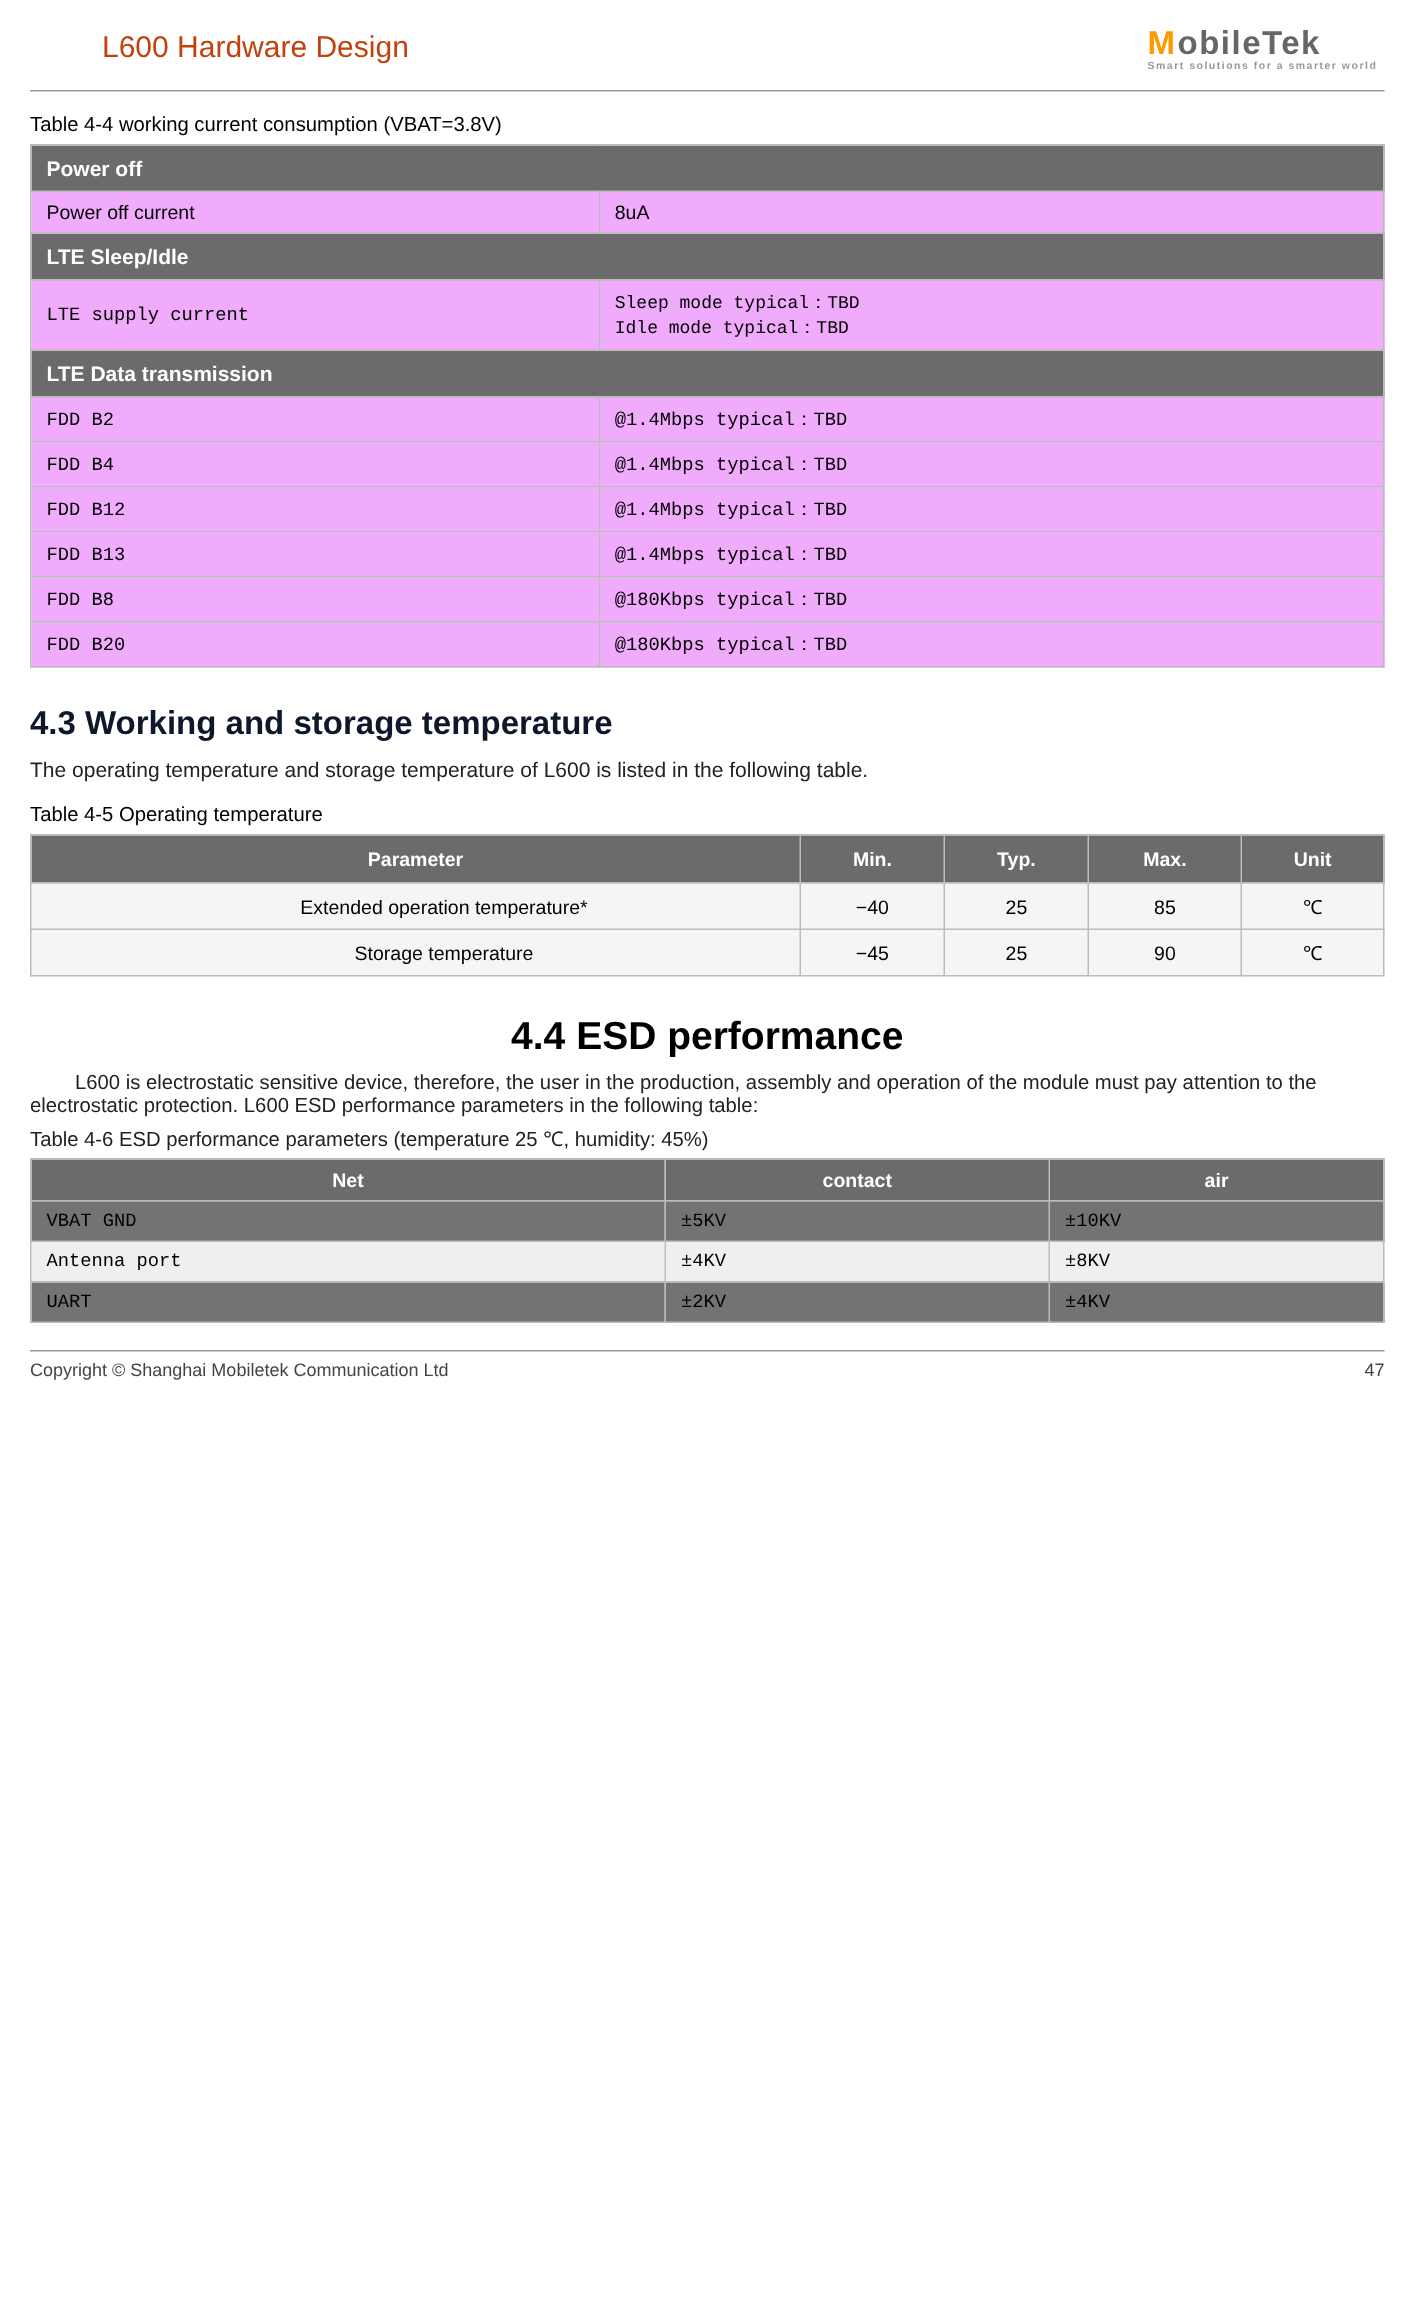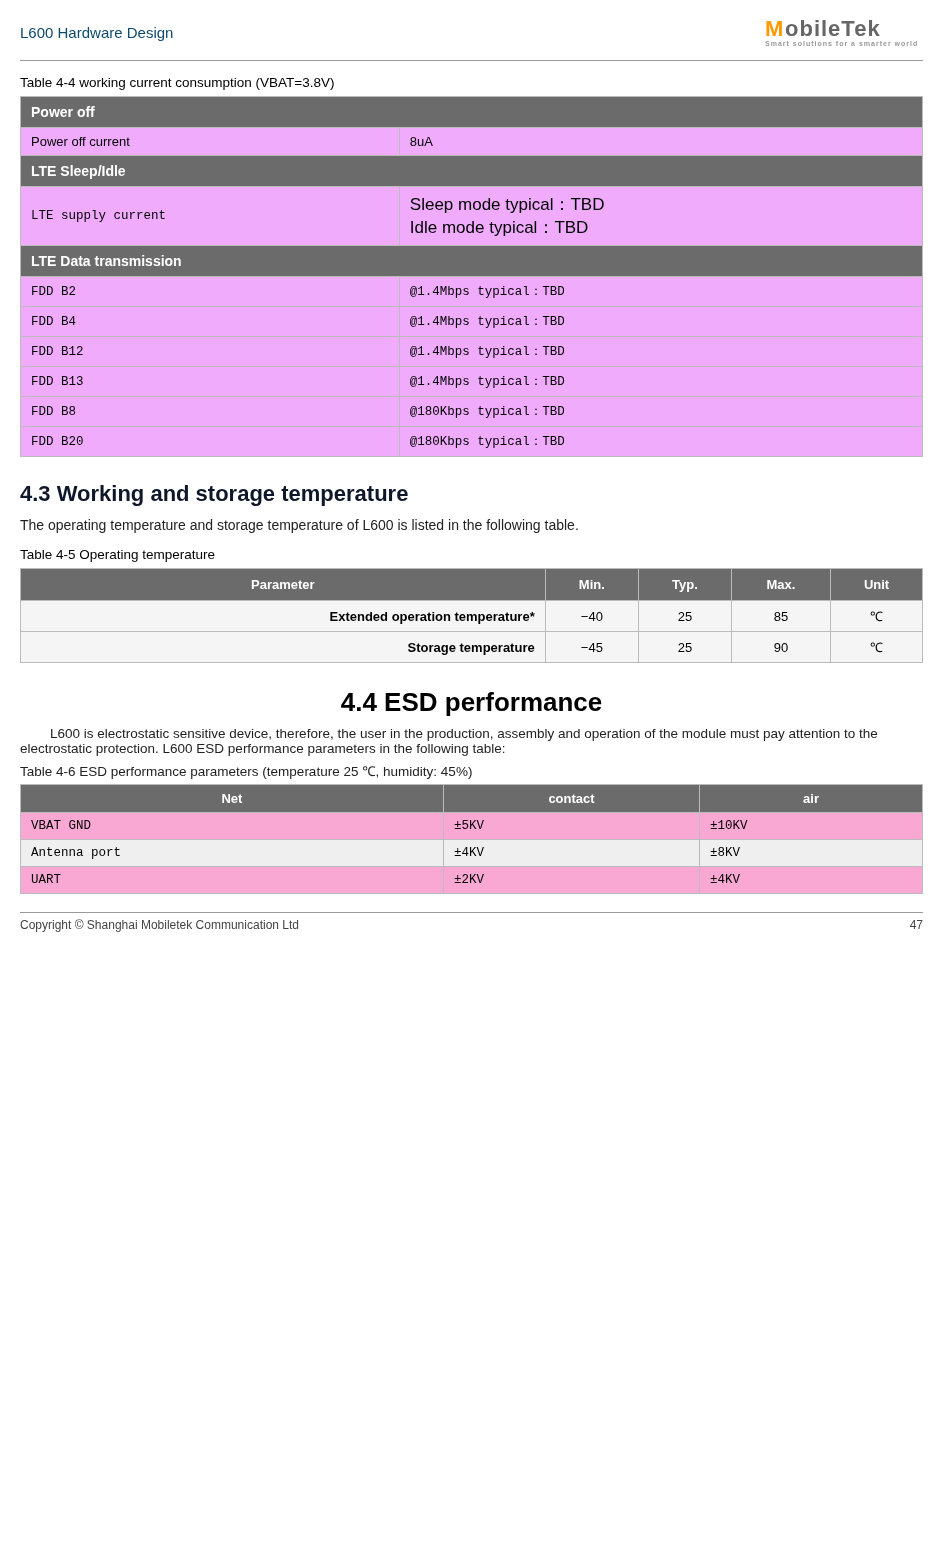--- a/index.html
+++ b/index.html
@@ -15,22 +15,23 @@
     
     .page-header {
       display: flex;
       justify-content: space-between;
       align-items: center;
       border-bottom: 1px solid #999;
       padding-bottom: 6px;
       margin-bottom: 14px;
     }
     .page-header-title {
-      font-size: 15px;
-      color: #0c4a6e;
+      font-size: 20px;
+      color: #c2410c;
+      margin-left: 48px;
     }
     .logo-area {
       display: flex;
       align-items: center;
     }
     .logo-text {
       font-size: 22px;
       font-weight: bold;
       color: #f90;
       letter-spacing: 1px;
@@ -94,22 +95,22 @@
       font-weight: bold;
       font-size: 13px;
       padding: 8px 10px;
     }
     .param-table td {
       background: #f5f5f5;
       text-align: center;
       font-size: 13px;
     }
     .param-table td.param-label {
-      text-align: right;
-      font-weight: bold;
+      text-align: center;
+      font-weight: normal;
       font-size: 13px;
       padding-left: 48px;
     }
 
     
     .esd-heading {
       font-size: 26px;
       font-weight: bold;
       margin: 24px 0 8px 0;
       color: #000;
@@ -129,21 +130,21 @@
 
     
     .esd-table th {
       background: #6b6b6b;
       color: #fff;
       font-weight: bold;
       padding: 6px 10px;
       font-size: 13px;
     }
     .esd-table td {
-      background: #f9a8d4;
+      background: #737373;
       padding: 6px 10px;
       font-family: 'Courier New', monospace;
       font-size: 12.5px;
     }
     .esd-table tr:nth-child(even) td {
       background: #efefef;
     }
 
     
     .page-footer {
@@ -188,21 +189,21 @@
   <tr class="data-row">
     <td>Power off current</td>
     <td>8uA</td>
   </tr>
 
   <tr class="section-header-row">
     <td colspan="2">LTE Sleep/Idle</td>
   </tr>
   <tr class="data-row mono">
     <td style="font-family:'Courier New',monospace;font-size:12.5px;">LTE supply current</td>
-    <td style="white-space:pre-line;font-family:Liberation Sans, sans-serif;font-size:17px;">Sleep mode typical：TBD
+    <td style="white-space:pre-line;font-family:Liberation Mono, monospace;font-size:12px;">Sleep mode typical：TBD
 Idle mode typical：TBD</td>
   </tr>
 
   <tr class="section-header-row">
     <td colspan="2">LTE Data transmission</td>
   </tr>
   <tr class="data-row mono">
     <td style="font-family:'Courier New',monospace;font-size:12.5px;">FDD B2</td>
     <td style="font-family:'Courier New',monospace;font-size:12.5px;">@1.4Mbps typical：TBD</td>
   </tr>

